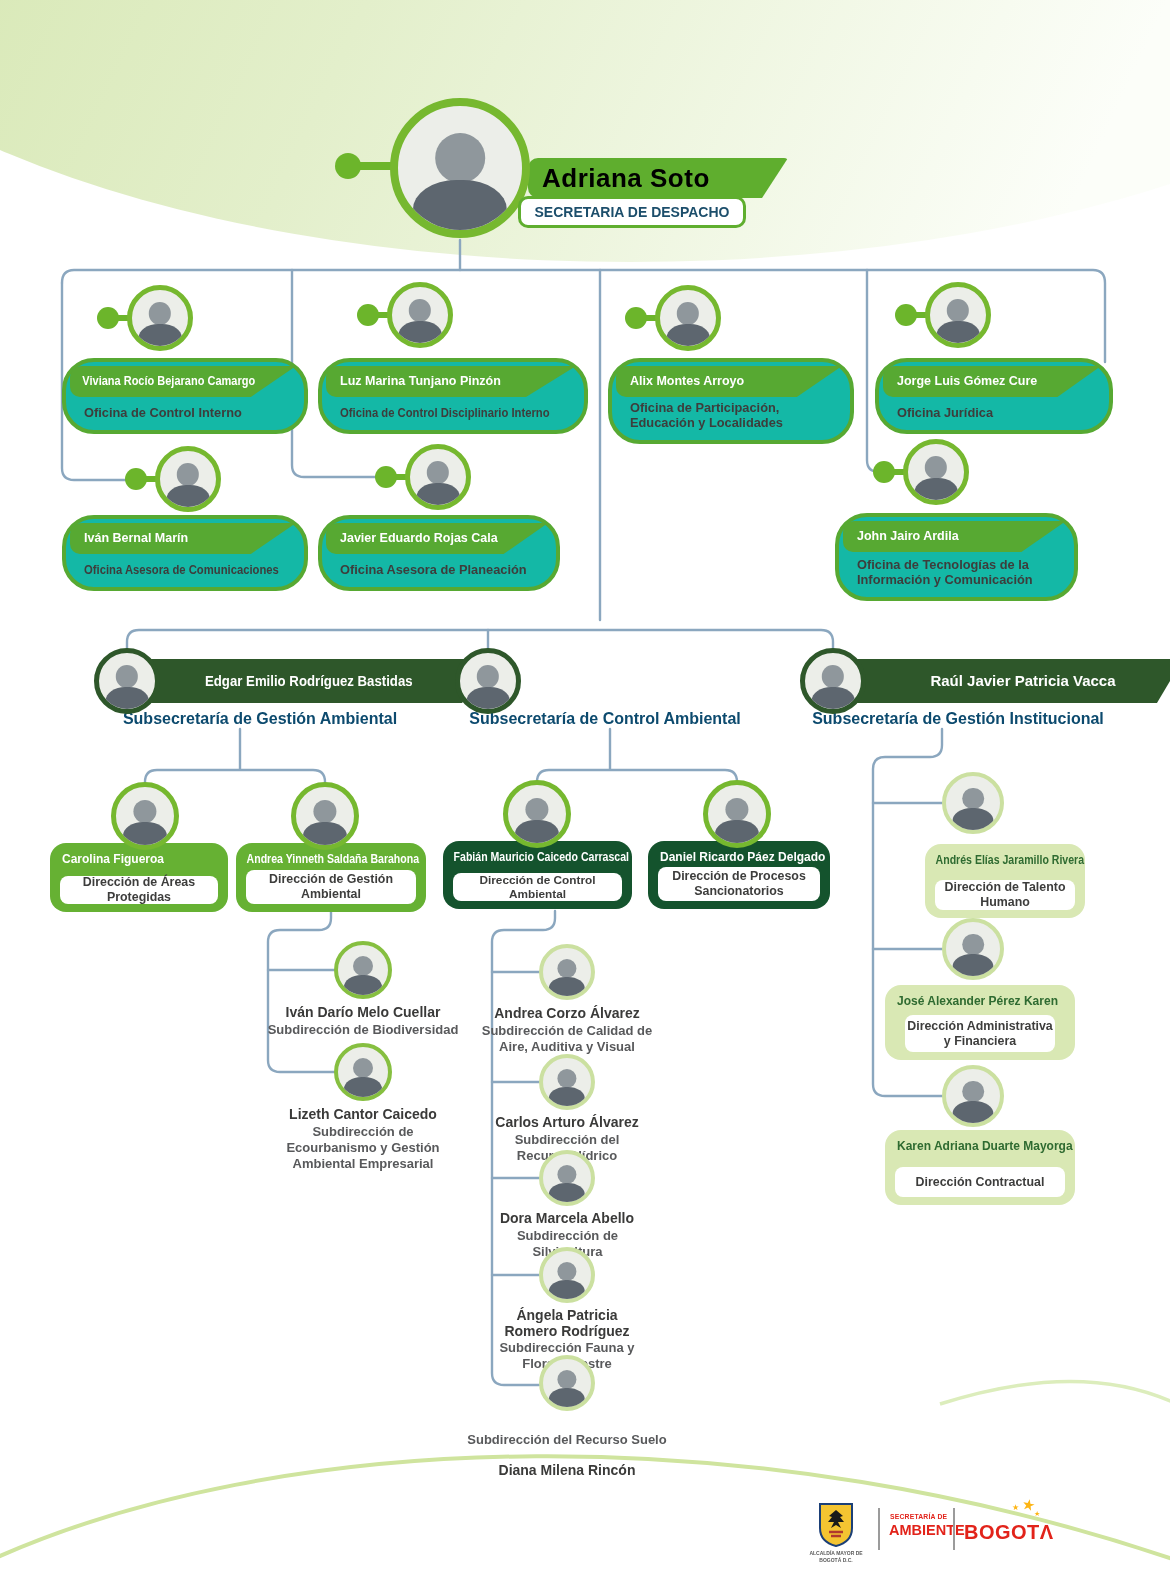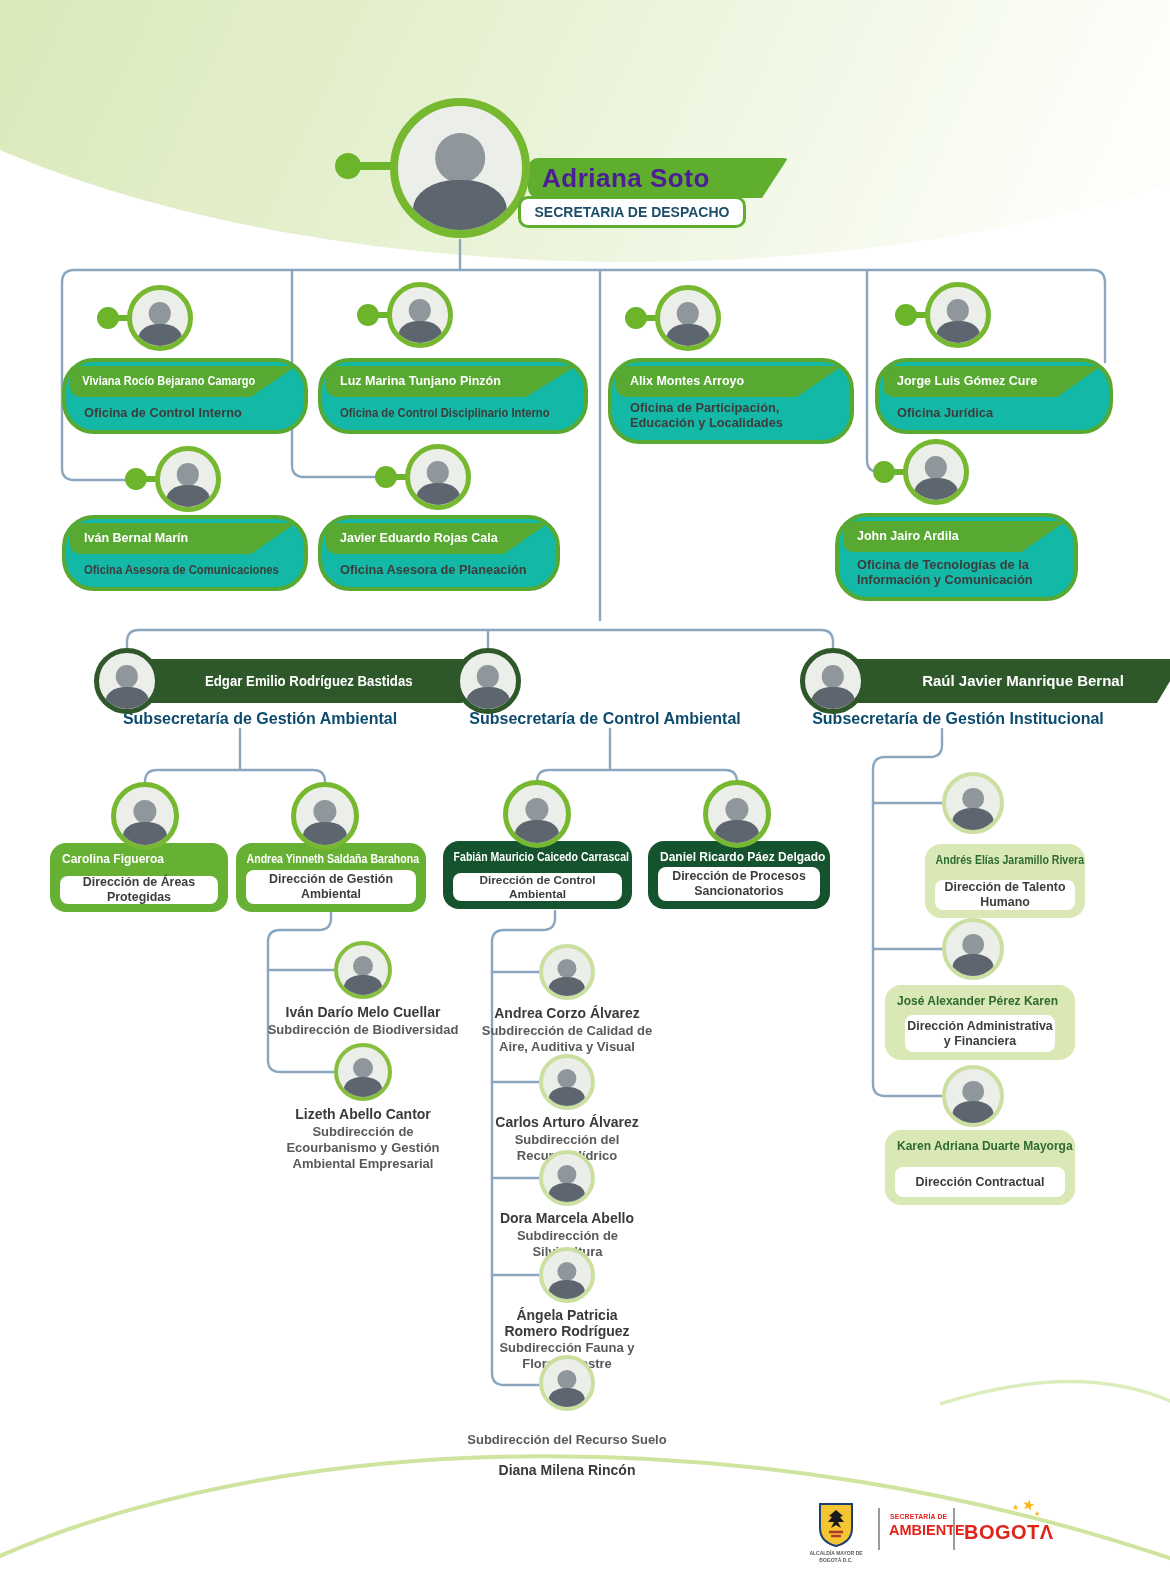--- a/index.html
+++ b/index.html
@@ -41,21 +41,21 @@
   .dir-box{position:absolute;left:10px;right:10px;bottom:8px;background:#fff;border-radius:8px;
      color:#3d3d3c;font-weight:700;font-size:12.4px;display:flex;align-items:center;justify-content:center;
      text-align:center;line-height:1.2;}
   .tight{transform:scaleX(.88);transform-origin:left center;}
   
   .subdir-name{position:absolute;text-align:center;color:#3a3a39;font-weight:700;font-size:14px;line-height:1.15;z-index:2;}
   .subdir-unit{position:absolute;text-align:center;color:#58595b;font-weight:700;font-size:13px;line-height:1.22;z-index:2;}
   
   .head-banner{position:absolute;left:528px;top:158px;width:246px;height:40px;background:#5fae2e;
      border-radius:10px 4px 14px 10px;clip-path:polygon(0 0,100% 0,90% 100%,0 100%);z-index:2;
-     color:#4c1d95;font-weight:700;font-size:26px;line-height:40px;padding-left:14px;letter-spacing:.5px;}
+     color:#000000;font-weight:700;font-size:26px;line-height:40px;padding-left:14px;letter-spacing:.5px;}
   .head-pill{position:absolute;left:518px;top:196px;width:222px;height:26px;background:#fff;
      border:3.5px solid #5fae2e;border-radius:10px;z-index:3;color:#1c4e6b;font-weight:700;
      font-size:14px;line-height:26px;text-align:center;}
   
   .ft-divider{position:absolute;width:1.6px;background:#9b9b9b;z-index:2;}
   .ft-red-sm{position:absolute;color:#e2231a;font-weight:700;font-size:6.8px;letter-spacing:.2px;z-index:2;}
   .ft-red-lg{position:absolute;color:#e2231a;font-weight:700;font-size:14.5px;z-index:2;}
   .ft-bogota{position:absolute;color:#e2231a;font-weight:700;font-size:20px;letter-spacing:.5px;z-index:2;}
   .ft-star{position:absolute;color:#fdb515;z-index:2;}
   .ft-caption{position:absolute;text-align:center;color:#5a5a5a;font-weight:700;font-size:5px;line-height:1.3;z-index:2;}
@@ -168,21 +168,21 @@
     <div class="office-unit" style="width:188px;">Oficina de Tecnologías de la Información y Comunicación</div>
   </div>
 
   <div class="subsec-banner" style="left:105px;top:659px;width:332px;"><span class="tight" style="display:inline-block;">Edgar Emilio Rodríguez Bastidas</span></div>
   <div class="avatar" style="left:127px;top:681px;width:56px;height:56px;border:5px solid #2e572a;"></div>
   <div class="subsec-label" style="left:90px;top:710px;width:340px;">Subsecretaría de Gestión Ambiental</div>
 
   <div class="avatar" style="left:488px;top:681px;width:56px;height:56px;border:5px solid #2e572a;"></div>
   <div class="subsec-label" style="left:435px;top:710px;width:340px;">Subsecretaría de Control Ambiental</div>
 
-  <div class="subsec-banner" style="left:811px;top:659px;width:320px;"><span>Raúl Javier Manrique Bernal</span></div>
+  <div class="subsec-banner" style="left:811px;top:659px;width:320px;"><span>Raúl Javier Patricia Vacca</span></div>
   <div class="avatar" style="left:833px;top:681px;width:56px;height:56px;border:5px solid #2e572a;"></div>
   <div class="subsec-label" style="left:783px;top:710px;width:350px;">Subsecretaría de Gestión Institucional</div>
 
   <div class="avatar" style="left:145px;top:816px;width:58px;height:58px;border:5px solid #76b82f;"></div>
   <div class="dir-card dir-green" style="left:50px;top:843px;width:178px;height:69px;">
     <div class="dir-name">Carolina Figueroa</div>
     <div class="dir-box" style="height:28px;">Dirección de Áreas Protegidas</div>
   </div>
   <div class="avatar" style="left:325px;top:816px;width:58px;height:58px;border:5px solid #76b82f;"></div>
   <div class="dir-card dir-green" style="left:236px;top:843px;width:190px;height:69px;">
@@ -215,21 +215,21 @@
   <div class="dir-card dir-pale" style="left:885px;top:1130px;width:190px;height:75px;">
     <div class="dir-name dir-name-dark">Karen Adriana Duarte Mayorga</div>
     <div class="dir-box" style="height:30px;">Dirección Contractual</div>
   </div>
 
   <div class="avatar" style="left:363px;top:970px;width:50px;height:50px;border:4px solid #86bf40;"></div>
   <div class="subdir-name" style="left:263px;top:1004px;width:200px;">Iván Darío Melo Cuellar</div>
   <div class="subdir-unit" style="left:263px;top:1022px;width:200px;">Subdirección de Biodiversidad</div>
 
   <div class="avatar" style="left:363px;top:1072px;width:50px;height:50px;border:4px solid #86bf40;"></div>
-  <div class="subdir-name" style="left:263px;top:1106px;width:200px;">Lizeth Abello Cantor</div>
+  <div class="subdir-name" style="left:263px;top:1106px;width:200px;">Lizeth Cantor Caicedo</div>
   <div class="subdir-unit" style="left:278px;top:1124px;width:170px;">Subdirección de Ecourbanismo y Gestión Ambiental Empresarial</div>
 
   <div class="avatar" style="left:567px;top:972px;width:48px;height:48px;border:4px solid #cbe0a0;"></div>
   <div class="subdir-name" style="left:467px;top:1005px;width:200px;">Andrea Corzo Álvarez</div>
   <div class="subdir-unit" style="left:472px;top:1023px;width:190px;">Subdirección de Calidad de Aire, Auditiva y Visual</div>
 
   <div class="avatar" style="left:567px;top:1082px;width:48px;height:48px;border:4px solid #cbe0a0;"></div>
   <div class="subdir-name" style="left:467px;top:1114px;width:200px;">Carlos Arturo Álvarez</div>
   <div class="subdir-unit" style="left:502px;top:1132px;width:130px;">Subdirección del Recurso Hídrico</div>
 

